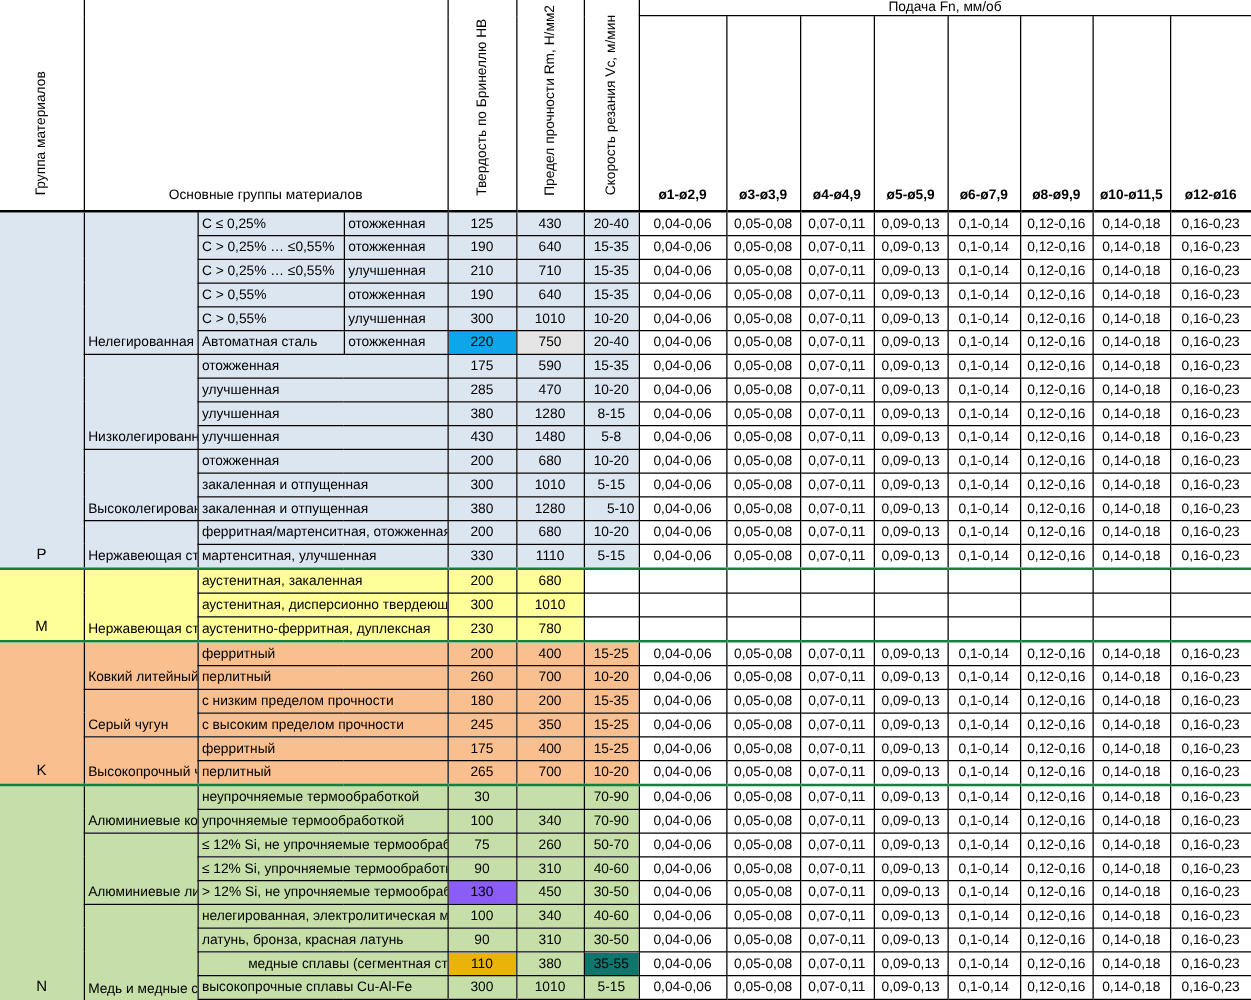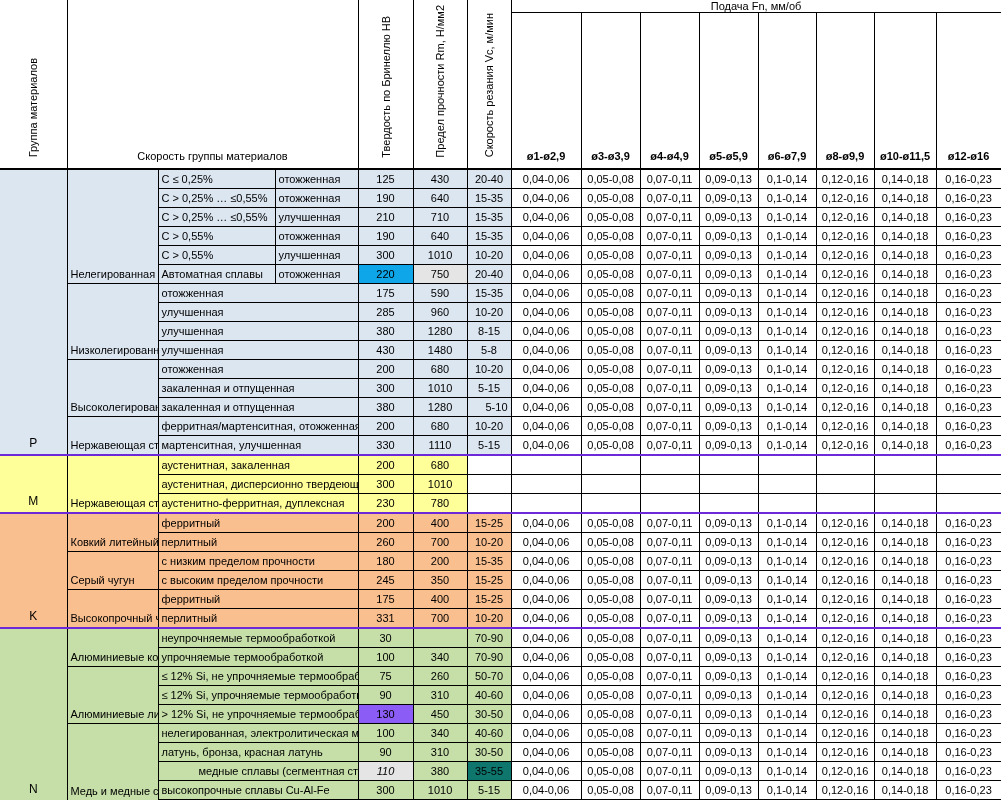--- a/index.html
+++ b/index.html
@@ -11,21 +11,21 @@
   .c1{border-left:none;}
   .feed-title{text-align:center;height:12px;line-height:12px;padding:0;}
   .feed-hdr{font-weight:bold;text-align:center;vertical-align:bottom;padding-bottom:3px;}
   .hdr-b{border-bottom:2px solid #000;}
   .rot{vertical-align:bottom;text-align:center;padding:0 0 5px 0;}
   .rot span{writing-mode:vertical-rl;transform:rotate(180deg);display:inline-block;line-height:14px;}
   .main-hdr{vertical-align:bottom;text-align:center;padding-bottom:3px;}
   .letter{vertical-align:bottom;text-align:center;padding-bottom:2px;font-size:12px;}
   .group{vertical-align:bottom;text-align:left;}
   .num{text-align:center;}
-  tr.sec td{border-top:2px solid #6d28d9;}
+  tr.sec td{border-top:2px solid #15803d;}
   tr.last td{border-bottom:3px solid #000;}
 </style>
 </head>
 <body>
 
 <table>
   <colgroup>
     <col style="width:67px">
       <col style="width:91px">
       <col style="width:117px">
@@ -38,21 +38,21 @@
       <col style="width:59px">
       <col style="width:59px">
     <col style="width:58px">
       <col style="width:58px">
       <col style="width:62px">
       <col style="width:65px">
   </colgroup>
   <thead>
     <tr>
       <th rowspan="2" class="c1 rot hdr-b"><span>Группа материалов</span></th>
-      <th rowspan="2" colspan="3" class="main-hdr hdr-b">Скорость группы материалов</th>
+      <th rowspan="2" colspan="3" class="main-hdr hdr-b">Основные группы материалов</th>
       <th rowspan="2" class="rot hdr-b"><span>Твердость по Бринеллю НВ</span></th>
       <th rowspan="2" class="rot hdr-b"><span>Предел прочности Rm, Н/мм2</span></th>
       <th rowspan="2" class="rot hdr-b"><span>Скорость резания Vc, м/мин</span></th>
       <th colspan="8" class="feed-title">Подача Fn, мм/об</th>
     </tr>
     <tr style="height:156px">
       <th class="feed-hdr hdr-b">ø1-ø2,9</th>
       <th class="feed-hdr hdr-b">ø3-ø3,9</th>
       <th class="feed-hdr hdr-b">ø4-ø4,9</th>
       <th class="feed-hdr hdr-b">ø5-ø5,9</th>
@@ -134,21 +134,21 @@
         <td class="num">0,04-0,06</td>
         <td class="num">0,05-0,08</td>
         <td class="num">0,07-0,11</td>
         <td class="num">0,09-0,13</td>
         <td class="num">0,1-0,14</td>
         <td class="num">0,12-0,16</td>
         <td class="num">0,14-0,18</td>
         <td class="num">0,16-0,23</td>
       </tr>
       <tr>
-        <td style="background: rgb(220, 230, 241);">Автоматная сплавы</td>
+        <td style="background: rgb(220, 230, 241);">Автоматная сталь</td>
         <td style="background: rgb(220, 230, 241);">отожженная</td>
         <td class="num" style="background: #0ea5e9;">220</td>
         <td class="num" style="background: #e5e5e5;">750</td>
         <td class="num" style="background: rgb(220, 230, 241);">20-40</td>
         <td class="num">0,04-0,06</td>
         <td class="num">0,05-0,08</td>
         <td class="num">0,07-0,11</td>
         <td class="num">0,09-0,13</td>
         <td class="num">0,1-0,14</td>
         <td class="num">0,12-0,16</td>
@@ -166,21 +166,21 @@
         <td class="num">0,07-0,11</td>
         <td class="num">0,09-0,13</td>
         <td class="num">0,1-0,14</td>
         <td class="num">0,12-0,16</td>
         <td class="num">0,14-0,18</td>
         <td class="num">0,16-0,23</td>
       </tr>
       <tr>
         <td colspan="2" style="background: rgb(220, 230, 241);">улучшенная</td>
         <td class="num" style="background: rgb(220, 230, 241);">285</td>
-        <td class="num" style="background: rgb(220, 230, 241);">960</td>
+        <td class="num" style="background: rgb(220, 230, 241);">470</td>
         <td class="num" style="background: rgb(220, 230, 241);">10-20</td>
         <td class="num">0,04-0,06</td>
         <td class="num">0,05-0,08</td>
         <td class="num">0,07-0,11</td>
         <td class="num">0,09-0,13</td>
         <td class="num">0,1-0,14</td>
         <td class="num">0,12-0,16</td>
         <td class="num">0,14-0,18</td>
         <td class="num">0,16-0,23</td>
       </tr>
@@ -397,21 +397,21 @@
         <td class="num">0,05-0,08</td>
         <td class="num">0,07-0,11</td>
         <td class="num">0,09-0,13</td>
         <td class="num">0,1-0,14</td>
         <td class="num">0,12-0,16</td>
         <td class="num">0,14-0,18</td>
         <td class="num">0,16-0,23</td>
       </tr>
       <tr>
         <td colspan="2" style="background: rgb(250, 191, 143);">перлитный</td>
-        <td class="num" style="background: rgb(250, 191, 143);">331</td>
+        <td class="num" style="background: rgb(250, 191, 143);">265</td>
         <td class="num" style="background: rgb(250, 191, 143);">700</td>
         <td class="num" style="background: rgb(250, 191, 143);">10-20</td>
         <td class="num">0,04-0,06</td>
         <td class="num">0,05-0,08</td>
         <td class="num">0,07-0,11</td>
         <td class="num">0,09-0,13</td>
         <td class="num">0,1-0,14</td>
         <td class="num">0,12-0,16</td>
         <td class="num">0,14-0,18</td>
         <td class="num">0,16-0,23</td>
@@ -513,21 +513,21 @@
         <td class="num">0,05-0,08</td>
         <td class="num">0,07-0,11</td>
         <td class="num">0,09-0,13</td>
         <td class="num">0,1-0,14</td>
         <td class="num">0,12-0,16</td>
         <td class="num">0,14-0,18</td>
         <td class="num">0,16-0,23</td>
       </tr>
       <tr>
         <td colspan="2" style="background: rgb(198, 223, 168); padding-left: 40px;">медные сплавы (сегментная стружка)</td>
-        <td class="num" style="background: #e5e5e5; font-style: italic;">110</td>
+        <td class="num" style="background: #eab308;">110</td>
         <td class="num" style="background: rgb(198, 223, 168);">380</td>
         <td class="num" style="background: #0f766e;">35-55</td>
         <td class="num">0,04-0,06</td>
         <td class="num">0,05-0,08</td>
         <td class="num">0,07-0,11</td>
         <td class="num">0,09-0,13</td>
         <td class="num">0,1-0,14</td>
         <td class="num">0,12-0,16</td>
         <td class="num">0,14-0,18</td>
         <td class="num">0,16-0,23</td>

